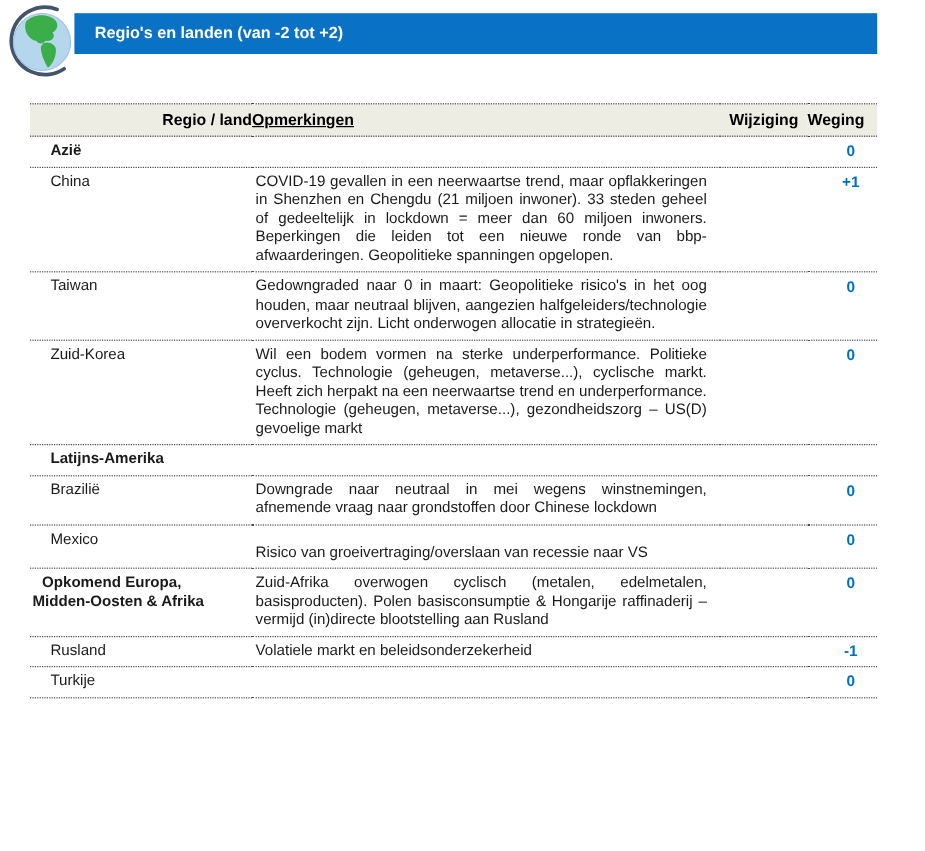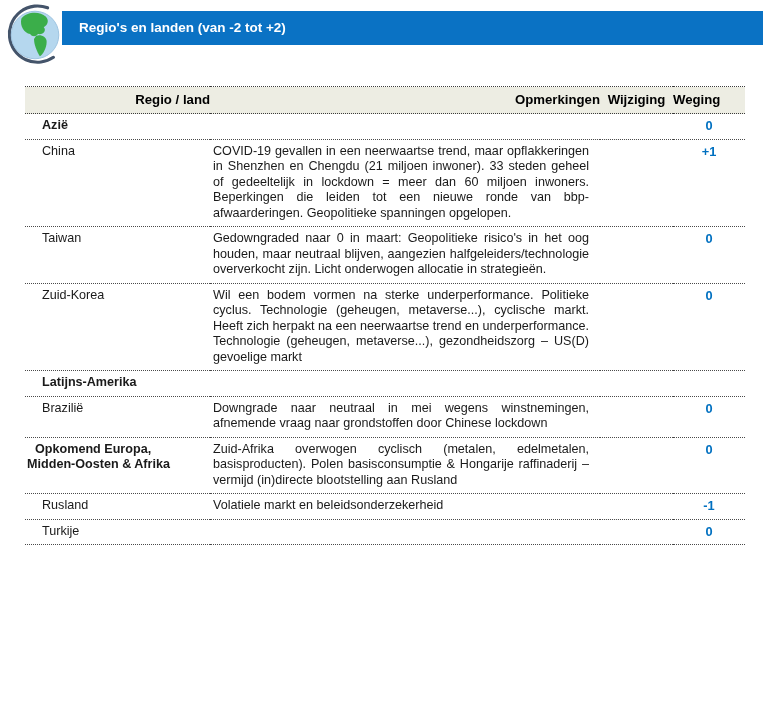--- a/index.html
+++ b/index.html
@@ -5,21 +5,21 @@
   :root{
     --banner-bg:#0a72c4;
     --weging:#0070c0;
     --header-bg:#ededE3;
     --sea:#b5d7ee;
     --land:#3bae4a;
     --ring:#44546a;
   }
   html,body{margin:0;padding:0;background:#fff;}
   body{font-family:"Liberation Sans",sans-serif;color:#1a1a1a;}
-  .page{position:relative;width:731px;height:709px;background:#fff;overflow:hidden;padding-left:38px;}
+  .page{position:relative;width:731px;height:709px;background:#fff;overflow:hidden;}
 
   
   .banner{position:absolute;left:62px;top:11px;width:701px;height:34px;background:var(--banner-bg);}
   .banner-title{position:absolute;left:17px;top:0;line-height:34px;color:#ffffff;font-weight:bold;font-size:13.5px;white-space:nowrap;}
   .globe{position:absolute;left:2px;top:2px;width:66px;height:66px;z-index:2;}
   .globe .sea{fill:var(--sea);stroke:#9dc3e0;stroke-width:1;}
   .globe .land{fill:var(--land);}
   .globe .ring{fill:none;stroke:var(--ring);stroke-width:3.2;stroke-linecap:round;}
 
   
@@ -31,21 +31,21 @@
   col.c-weg{width:72px;}
 
   thead th{
     background:var(--header-bg);
     font-size:13.2px;font-weight:bold;color:#000;
     padding:5px 0 6px;
     border-top:1px dotted #3c3c3c;
     border-bottom:1px dotted #3c3c3c;
   }
   th.h-label{text-align:right;padding-left:17px;}
-  th.h-opm{text-align:right;}
+  th.h-opm{text-align:left;text-decoration:underline;}
   th.h-wij{text-align:center;}
   th.h-weg{text-align:left;}
 
   tbody td{
     vertical-align:top;
     padding:4px 0 5px;
     border-bottom:1px dotted #4a4a4a;
     font-size:12.6px;
     line-height:15.5px;
   }
@@ -119,20 +119,26 @@
           <td class="opm"></td>
           <td class="wij"></td>
           <td class="weg"></td>
         </tr>
         <tr>
           <td class="label">Brazilië</td>
           <td class="opm">Downgrade naar neutraal in mei wegens winstnemingen, afnemende vraag naar grondstoffen door Chinese lockdown</td>
           <td class="wij"></td>
           <td class="weg">0</td>
         </tr>
+        <tr class="low">
+          <td class="label">Mexico</td>
+          <td class="opm">Risico van groeivertraging/overslaan van recessie naar VS</td>
+          <td class="wij"></td>
+          <td class="weg">0</td>
+        </tr>
         <tr class="section hanging">
           <td class="label">Opkomend Europa, Midden-Oosten &amp; Afrika</td>
           <td class="opm">Zuid-Afrika overwogen cyclisch (metalen, edelmetalen, basisproducten). Polen basisconsumptie &amp; Hongarije raffinaderij – vermijd (in)directe blootstelling aan Rusland</td>
           <td class="wij"></td>
           <td class="weg">0</td>
         </tr>
         <tr>
           <td class="label">Rusland</td>
           <td class="opm">Volatiele markt en beleidsonderzekerheid</td>
           <td class="wij"></td>

